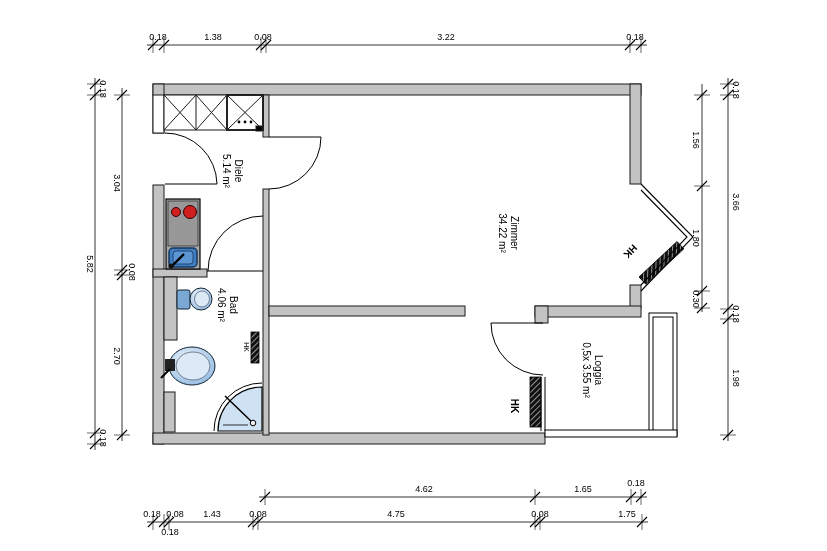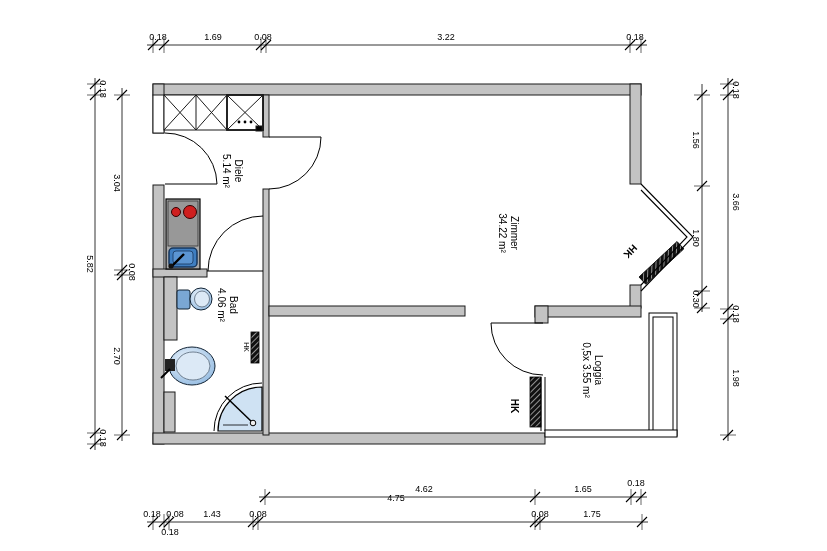--- a/index.html
+++ b/index.html
@@ -170,21 +170,21 @@
   <div class="room-label" style="left:592px;top:370px">
     <span>Loggia</span>
     <span>0,5x 3.55 m²</span>
   </div>
 
   <div class="hk" style="left:514px;top:406px">HK</div>
   <div class="hk hk-small" style="left:246px;top:347px">HK</div>
   <div class="hk hk-bay" style="left:630px;top:251px">HK</div>
 
   <div class="dim" style="left:158px;top:37px">0.18</div>
-  <div class="dim" style="left:213px;top:37px">1.69</div>
+  <div class="dim" style="left:213px;top:37px">1.38</div>
   <div class="dim" style="left:263px;top:37px">0.08</div>
   <div class="dim" style="left:446px;top:37px">3.22</div>
   <div class="dim" style="left:635px;top:37px">0.18</div>
 
   <div class="dim vdim" style="left:102px;top:89px">0.18</div>
   <div class="dim vdim" style="left:89px;top:264px">5.82</div>
   <div class="dim vdim" style="left:102px;top:438px">0.18</div>
   <div class="dim vdim" style="left:116px;top:183px">3.04</div>
   <div class="dim vdim" style="left:131px;top:272px">0.08</div>
   <div class="dim vdim" style="left:116px;top:356px">2.70</div>
@@ -197,18 +197,18 @@
   <div class="dim vdim" style="left:735px;top:314px">0.18</div>
   <div class="dim vdim" style="left:735px;top:378px">1.98</div>
 
   <div class="dim" style="left:424px;top:489px">4.62</div>
   <div class="dim" style="left:583px;top:489px">1.65</div>
   <div class="dim" style="left:636px;top:483px">0.18</div>
   <div class="dim" style="left:152px;top:514px">0.18</div>
   <div class="dim" style="left:175px;top:514px">0.08</div>
   <div class="dim" style="left:212px;top:514px">1.43</div>
   <div class="dim" style="left:258px;top:514px">0.08</div>
-  <div class="dim" style="left:396px;top:498px">4.75</div>
+  <div class="dim" style="left:396px;top:514px">4.75</div>
   <div class="dim" style="left:540px;top:514px">0.08</div>
-  <div class="dim" style="left:592px;top:514px">1.75</div>
+  <div class="dim" style="left:627px;top:514px">1.75</div>
   <div class="dim" style="left:170px;top:532px">0.18</div>
 
 </div>
 
 </body></html>

